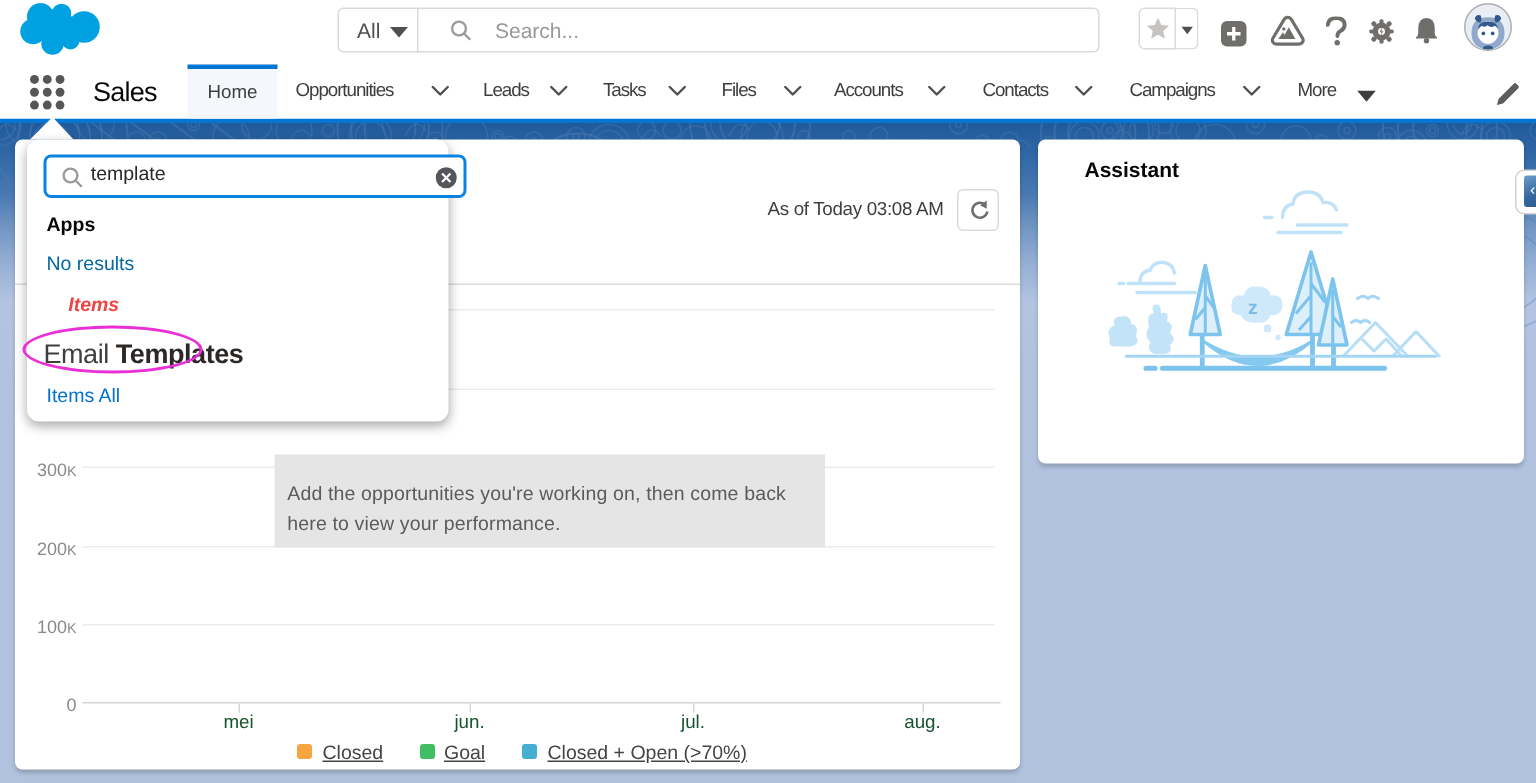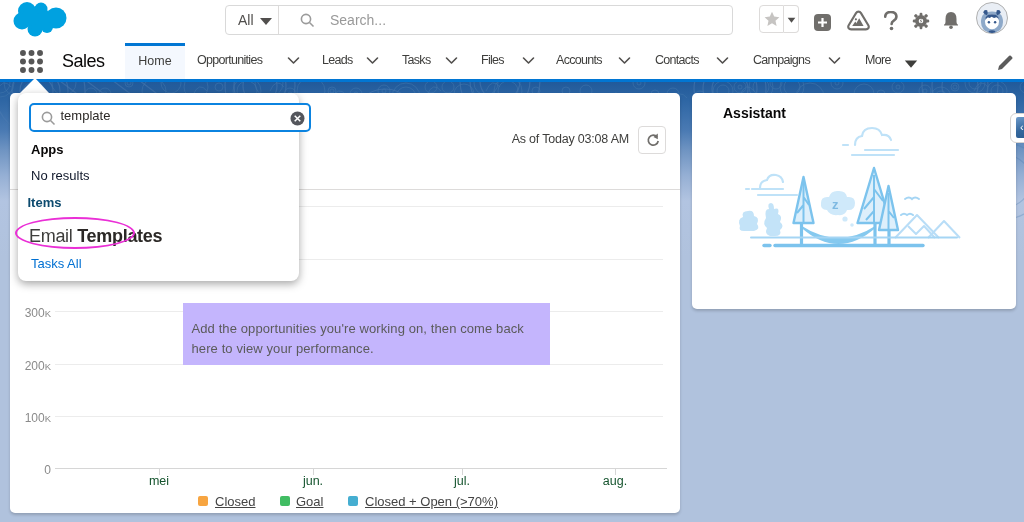--- a/index.html
+++ b/index.html
@@ -32,40 +32,40 @@
 
 #maincard { left:10px; top:93px; width:670px; height:420px; background:#fff; border-radius:5px; box-shadow:0 2px 3px rgba(0,0,0,0.18); }
 #asofrow { right:51px; top:39px; font-size:12.5px; color:#3e3e3c; letter-spacing:-0.2px; }
 #refreshbtn { left:628px; top:33px; width:28px; height:28px; border:1px solid #dddbda; border-radius:4px; background:#fff; }
 #carddiv { left:0; top:96px; width:670px; height:1px; background:#dddbda; }
 .gridline { position:absolute; left:45px; width:608px; height:1px; background:#ececec; }
 .ylab { position:absolute; right:629px; width:0; font-size:12px; color:#8a8a8a; }
 #axisline { left:45px; top:375px; width:612px; height:1px; background:#d6d6d6; }
 .tick { position:absolute; top:376px; width:1px; height:6px; background:#d6d6d6; }
 .xlab { position:absolute; top:381px; font-size:12.5px; color:#14532d; width:60px; text-align:center; }
-#chartmsg { left:173px; top:210px; width:367px; height:62px; background:#c4b5fd; font-size:13px; color:#5b5b5b; line-height:20px; padding:16px 0 0 8.5px; letter-spacing:0.1px; }
+#chartmsg { left:173px; top:210px; width:367px; height:62px; background:#e5e5e5; font-size:13px; color:#5b5b5b; line-height:20px; padding:16px 0 0 8.5px; letter-spacing:0.1px; }
 .leg { position:absolute; top:403px; width:10px; height:10px; border-radius:2px; }
 .legtxt { position:absolute; top:401px; font-size:13px; color:#444;text-decoration:underline; }
 
 #assistcard { left:692px; top:93px; width:324px; height:216px; background:#fff; border-radius:5px; box-shadow:0 2px 3px rgba(0,0,0,0.18); }
 #assisttitle { left:18px; top:12px; font-size:14px; font-weight:bold; color:#080707;margin-left:13px; }
 #assisttext { left:0; top:168px; width:324px; text-align:center; font-size:13px; color:#3e3e3c; line-height:17.5px; }
 
 
 #dockbtn { left:1010px; top:112.5px; width:26px; height:30px; background:#fff; border:1px solid #d4d2d0; border-radius:6px; }
 #dockimg { left:5px; top:3.5px; width:18px; height:21px; border-radius:2px; background:linear-gradient(160deg,#6d9aca 0%,#35689d 55%,#2a5a8e 100%); color:#fff; font-size:11px; line-height:21px; padding-left:4px; }
 
 
 #panel { left:17.5px; top:92.5px; width:281px; height:188.5px; background:#fff; border-radius:8px; box-shadow:0 3px 8px rgba(0,0,0,0.35);text-align:center; }
 #pointer { left:20px; top:78px; width:0; height:0; border-left:15.2px solid transparent; border-right:14.6px solid transparent; border-bottom:15px solid #fff; }
 #sinput { left:11.5px; top:10.5px; width:282px; height:29px; border:2px solid #0b83e0; border-radius:5px; background:#fff; }
 #stext { left:43px; top:15px; font-size:13px; color:#2b2826; }
 #apps { left:13.5px; top:49.5px; font-size:13px; font-weight:bold; color:#080707; }
-#nores { left:13.5px; top:75.5px; font-size:13px; color:#0f172a; }
-#items { left:10px; top:102px; font-size:13px; font-weight:bold; color:#0c4a6e; }
+#nores { left:13.5px; top:75.5px; font-size:13px; color:#0369a1; }
+#items { left:28px; top:102px; font-size:13px; font-weight:bold; color:#ef4444;font-style:italic; }
 #emailt { left:11.5px; top:133px; letter-spacing:-0.3px; font-size:18px; color:#3e3e3c; }
 #viewall { left:13.5px; top:163px; font-size:13px; color:#0070d2; }
 #ellipse { left:-2.5px; top:124px; width:120px; height:32px; border:2.6px solid #ea2fd6; border-radius:50%; }
 </style>
 </head>
 <body>
 <svg width="0" height="0" style="position:absolute">
     <defs>
 <g id="chv">
         <path d="M1.5 2 L6.5 7 L11.5 2" fill="none" stroke="#514f4d" stroke-width="1.6" stroke-linecap="round" stroke-linejoin="round"></path>
@@ -470,16 +470,16 @@
       </svg>
     <div id="stext" class="abs">template</div>
     <svg class="abs" style="left:272px;top:18px" width="15" height="15" viewBox="0 0 15 15">
         <circle cx="7.5" cy="7.5" r="7" fill="#54565c"></circle>
         <path d="M4.7 4.7 L10.3 10.3 M10.3 4.7 L4.7 10.3" stroke="#fff" stroke-width="1.5"></path>
       </svg>
     <div id="apps" class="abs">Apps</div>
     <div id="nores" class="abs">No results</div>
     <div id="items" class="abs">Items</div>
     <div id="emailt" class="abs">Email <b style="color:#2b2826">Templates</b></div>
-    <div id="viewall" class="abs">Tasks All</div>
+    <div id="viewall" class="abs">Items All</div>
     <div id="ellipse" class="abs"></div>
   </div>
 </div>
 
 </body></html>

